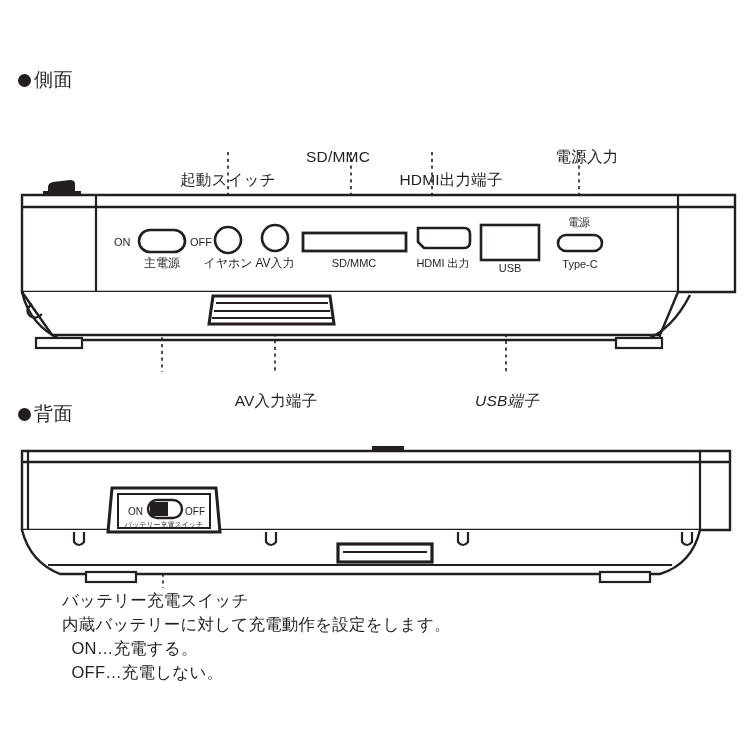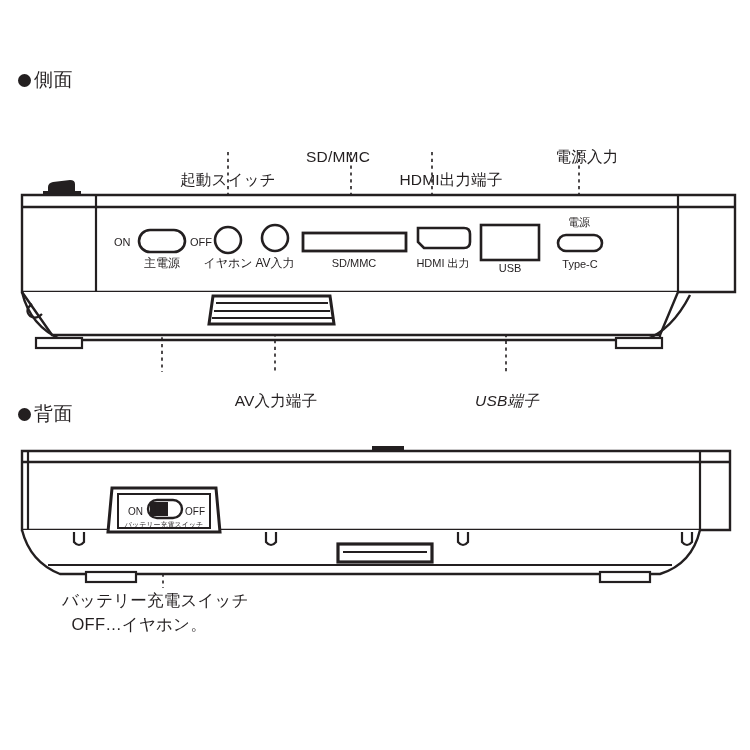--- a/index.html
+++ b/index.html
@@ -244,16 +244,18 @@
       <line class="ln" stroke="#ffffff" stroke-width="1.6" x1="160" y1="63" x2="160" y2="75"></line>
       <line class="ln" stroke="#ffffff" stroke-width="1.6" x1="165" y1="63" x2="165" y2="75"></line>
       <text class="onoff" x="128" y="75" font-size="10">ON</text>
       <text class="onoff" x="185" y="75" font-size="10">OFF</text>
       <text class="port-txt" x="164" y="87" font-size="7">バッテリー充電スイッチ</text>
     </g>
   </svg>
 
   <div class="abs" style="left:62px; top:588px; width:600px;">
     <div class="note-line">バッテリー充電スイッチ</div>
-    <div class="note-line">  OFF…イヤホン。</div>
+    <div class="note-line">内蔵バッテリーに対して充電動作を設定をします。</div>
+    <div class="note-line">  ON…充電する。</div>
+    <div class="note-line">  OFF…充電しない。</div>
   </div>
 
 </div>
 
 </body></html>

